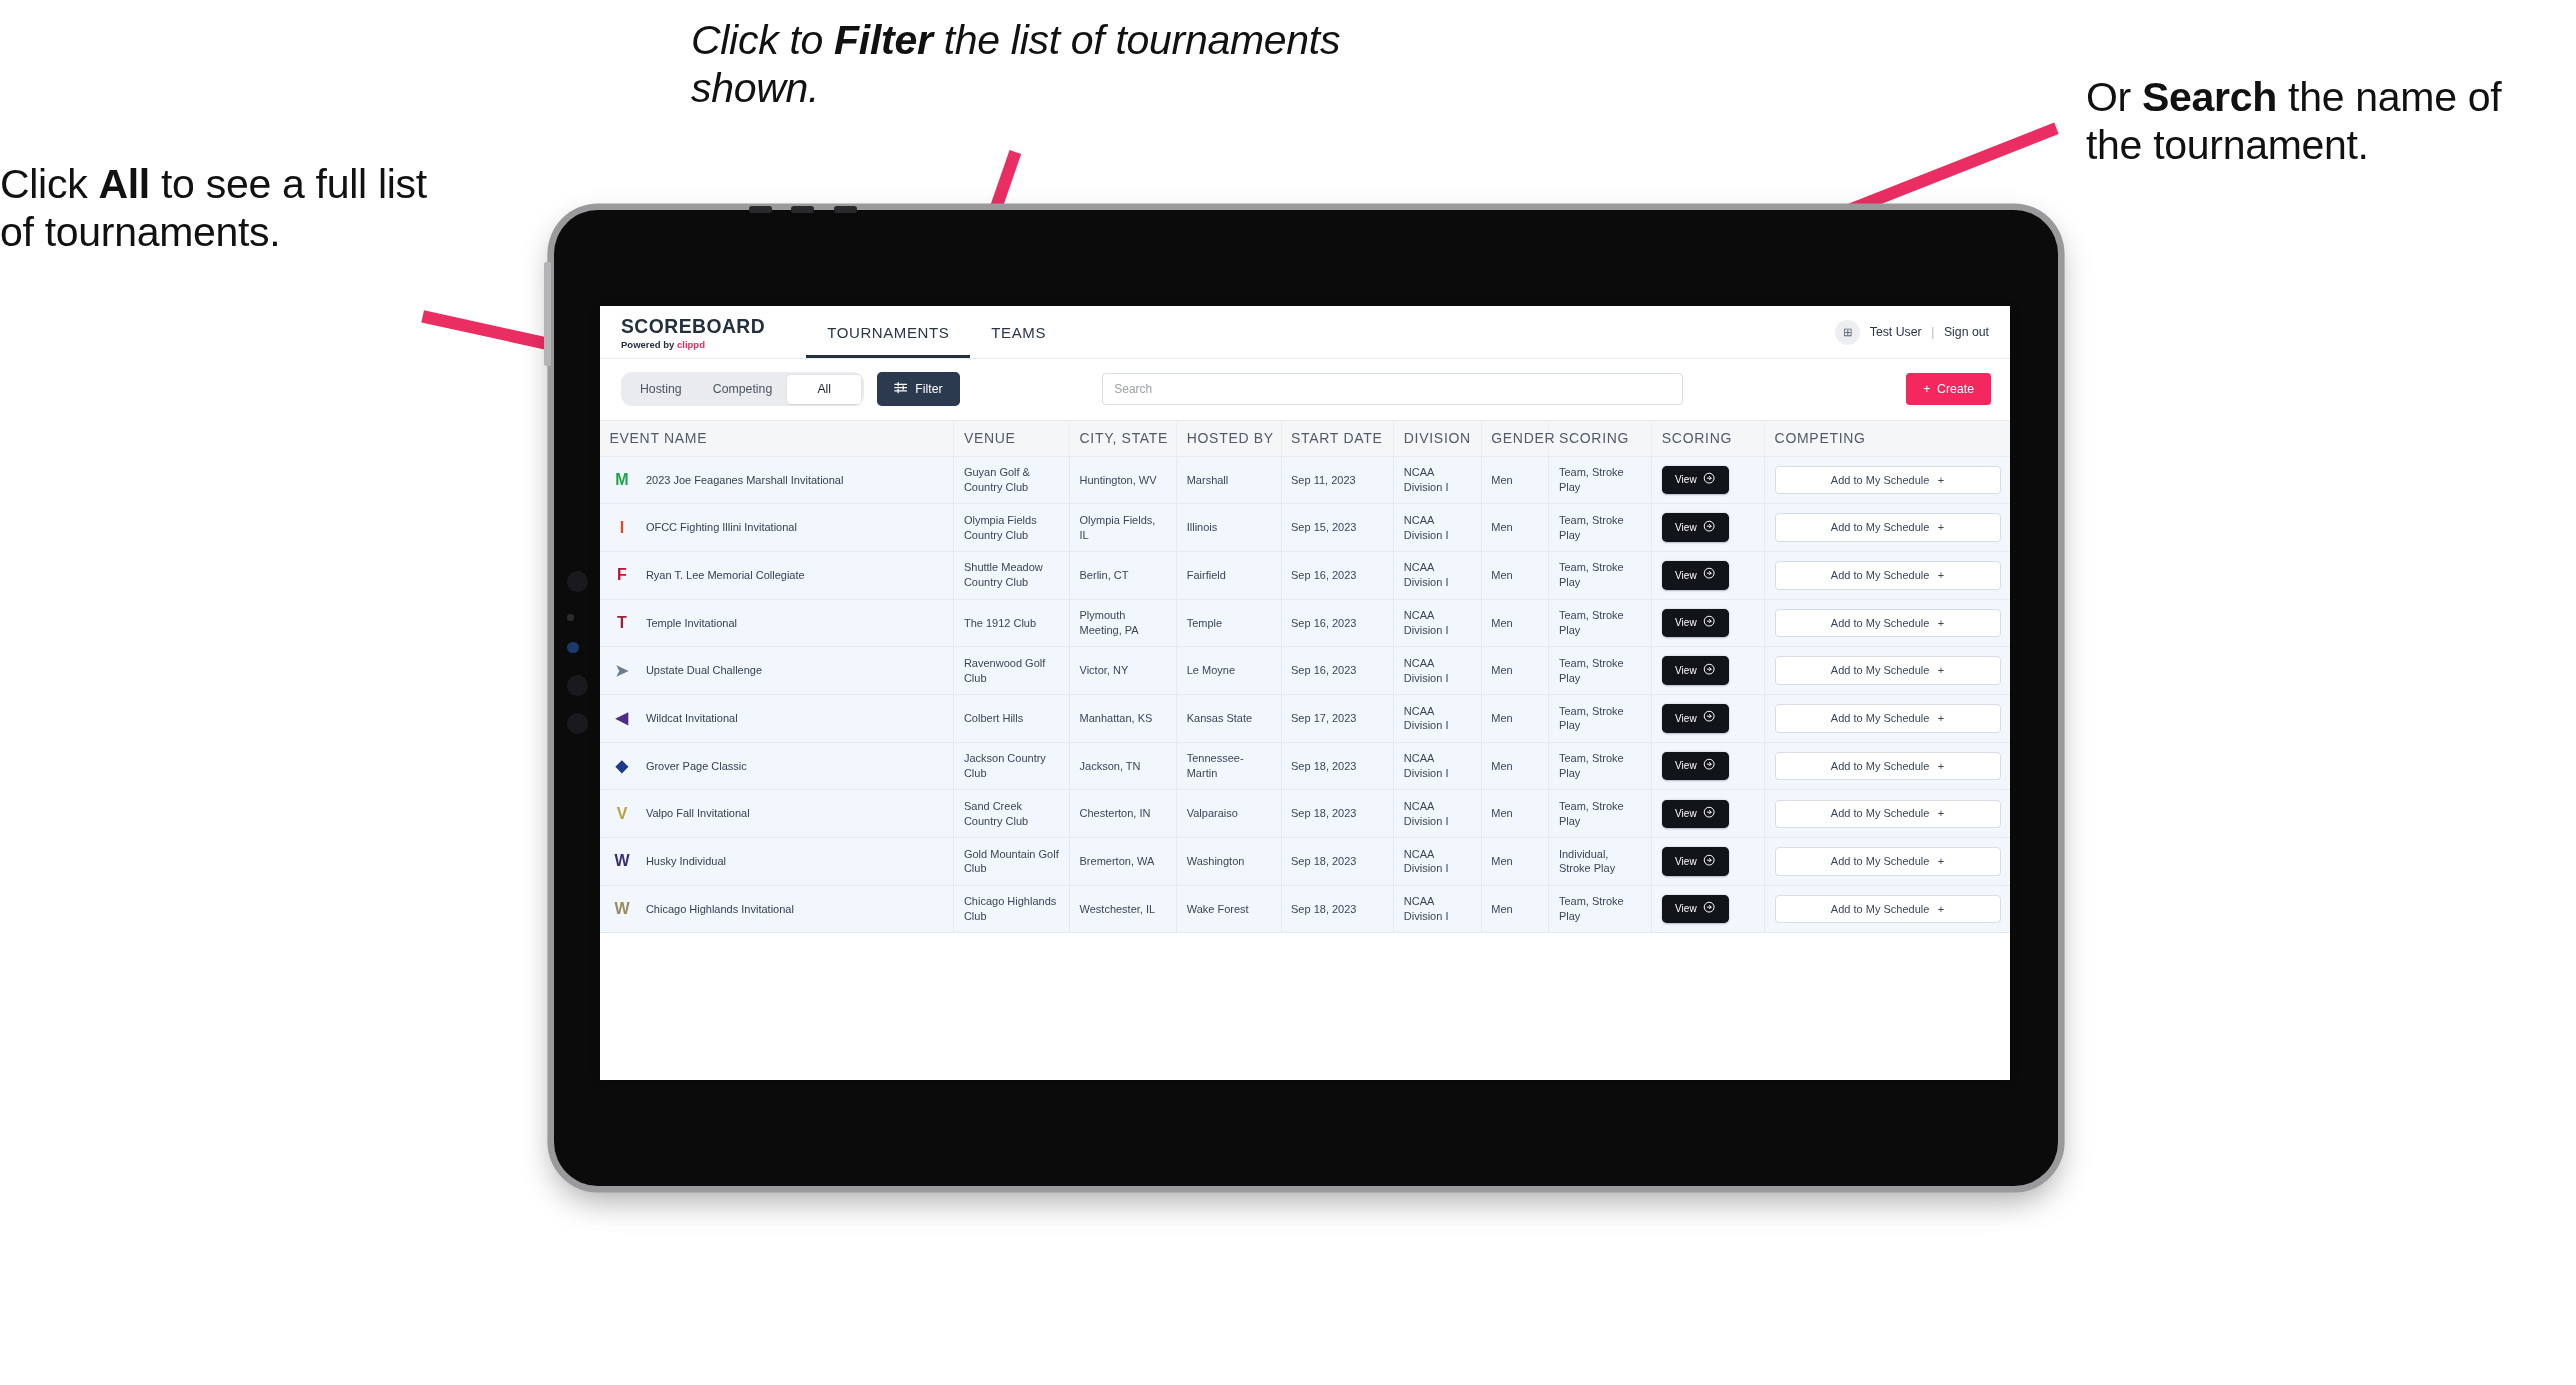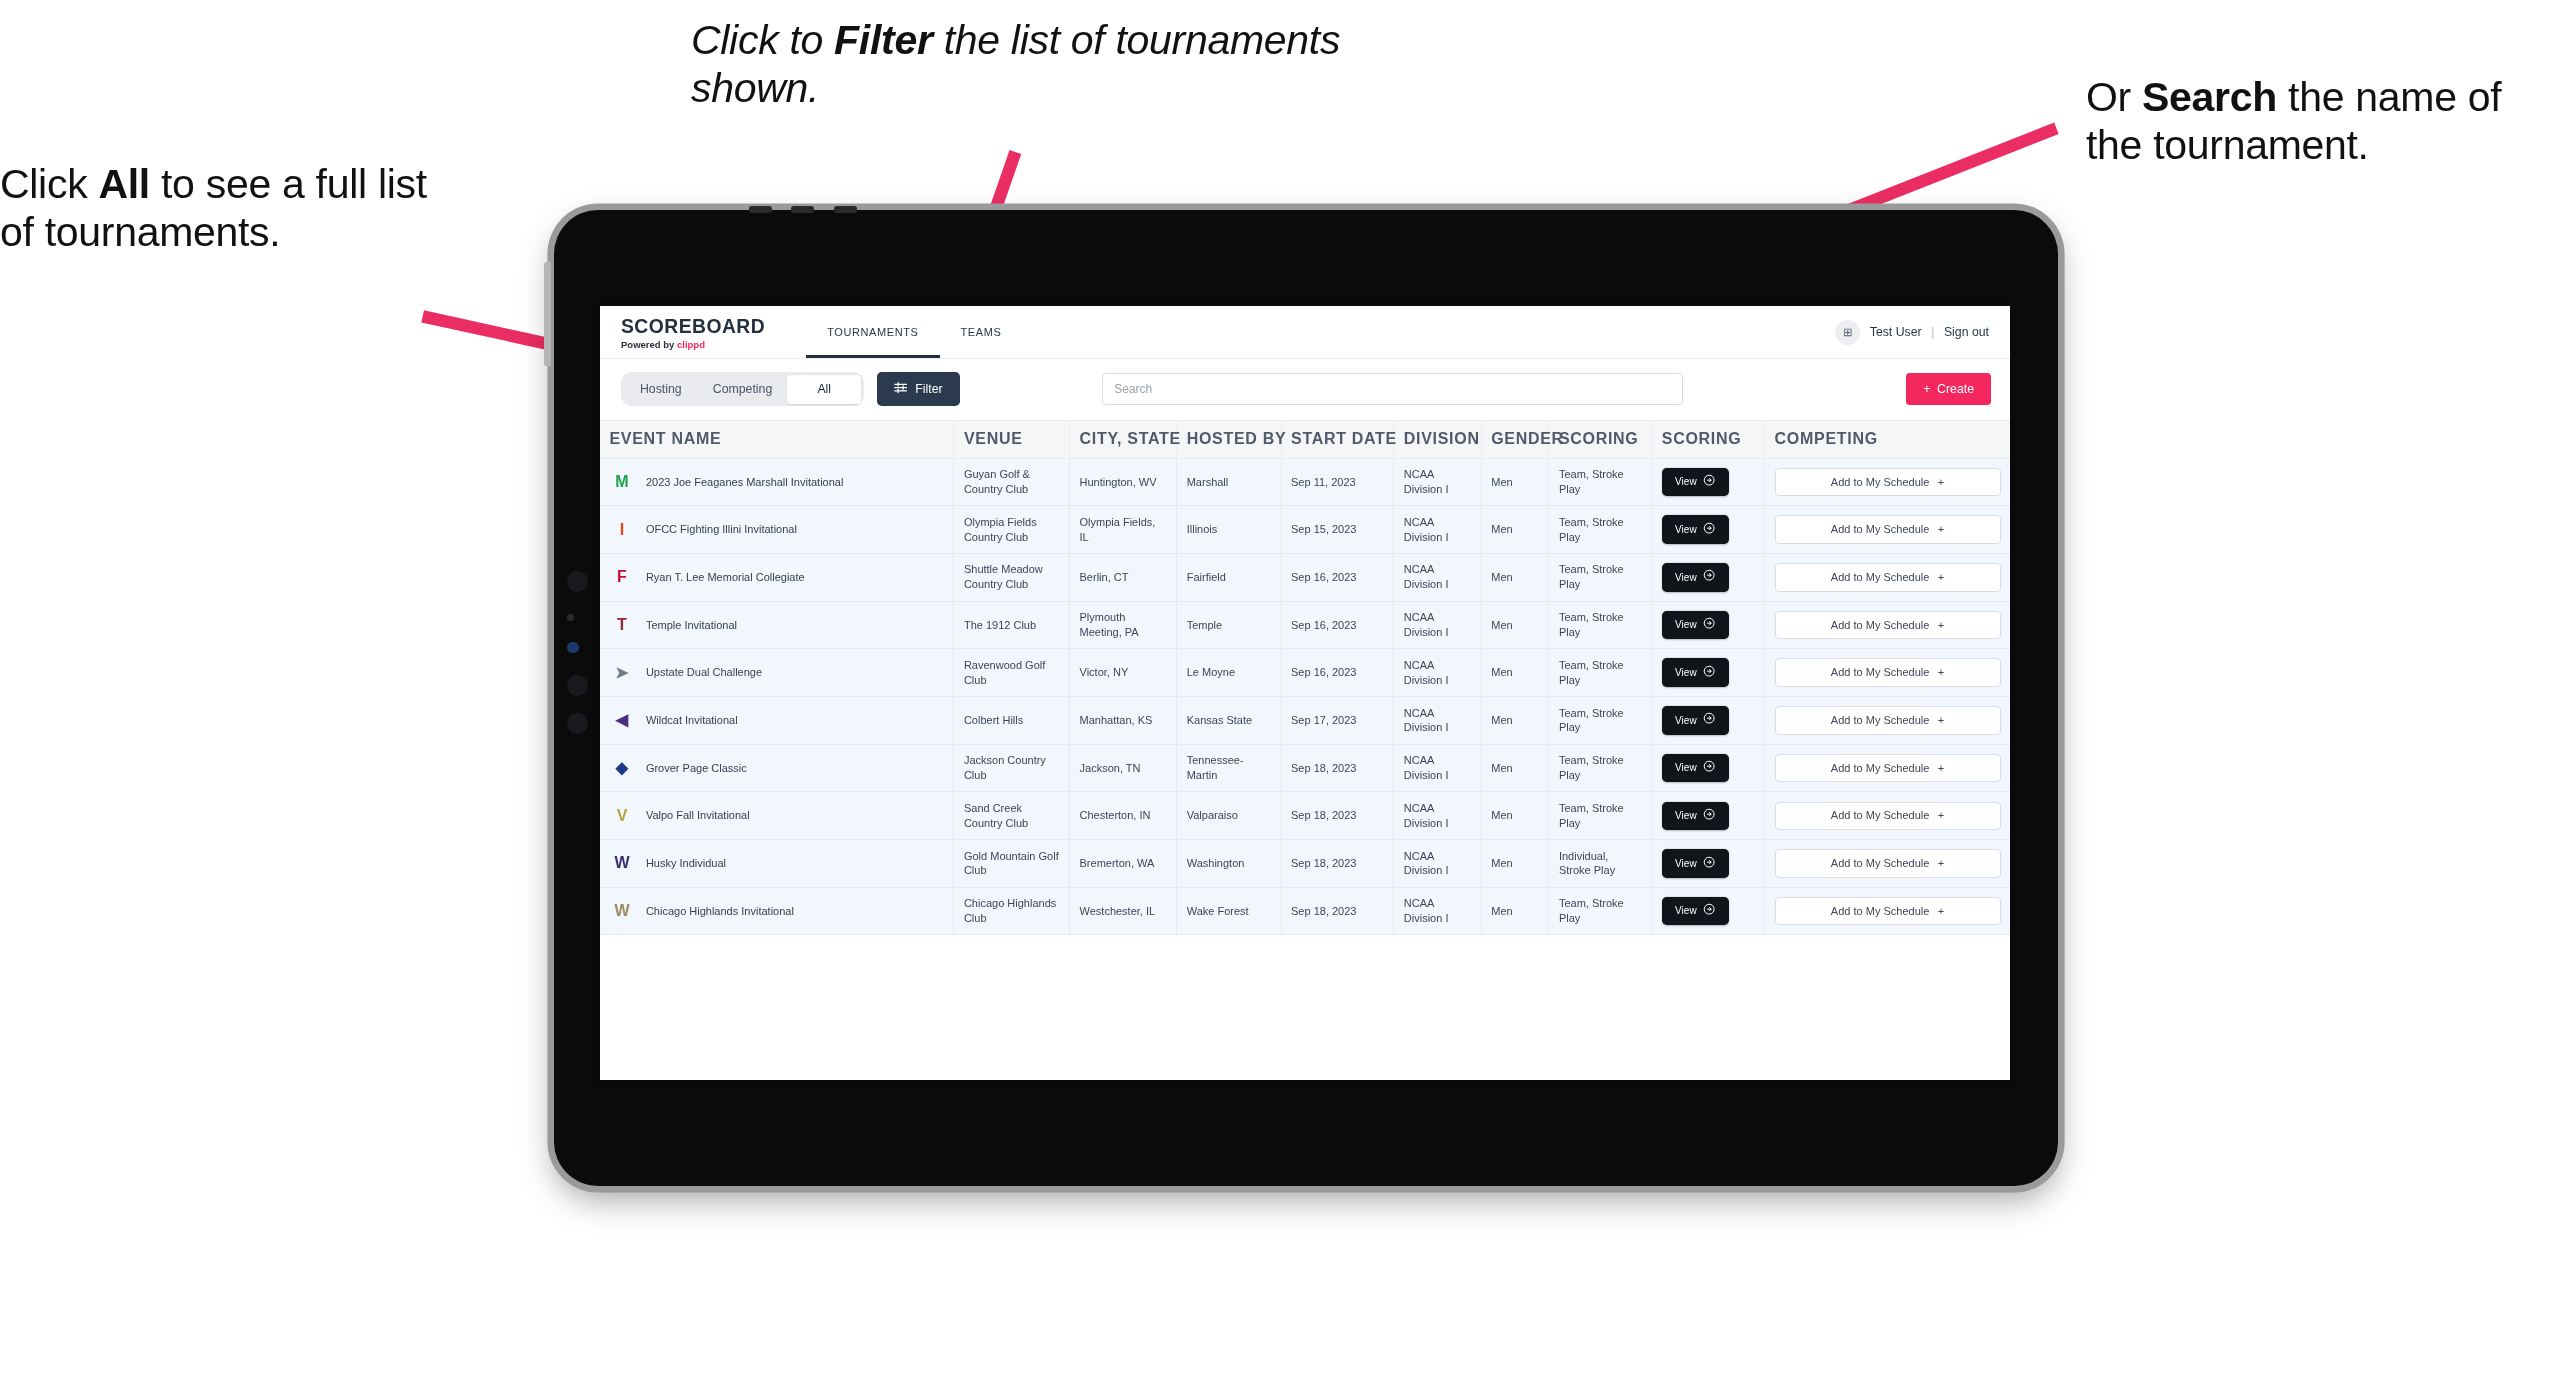--- a/index.html
+++ b/index.html
@@ -93,21 +93,21 @@
     margin-top: 0.9px;
   }
   .brand-sub .clippd { color: #f5275f; }
 
   .navtabs { display: flex; height: 100%; align-items: center; margin-left: 9.5px; }
   .navtab {
     position: relative;
     height: 100%;
     display: flex; align-items: center;
     padding: 0 21px;
-    font-size: 11px;
+    font-size: 15px;
     letter-spacing: 0.6px;
     color: #2a3647;
     cursor: pointer;
   }
   .navtab.active::after {
     content: "";
     position: absolute;
     left: 0; right: 0; bottom: 0;
     height: 2.8px;
     background: #25303f;
@@ -199,22 +199,22 @@
     border-radius: 3.8px;
     font-size: 12.3px;
     cursor: pointer;
   }
 
   
   table { border-collapse: collapse; width: 100%; table-layout: fixed; }
   thead th {
     background: #f5f6f8;
     color: #51596a;
-    font-size: 16px;
-    font-weight: 700;
+    font-size: 14px;
+    font-weight: 400;
     letter-spacing: 0.7px;
     text-align: left;
     padding: 9.5px 9.5px;
     border-top: 0.9px solid #e8eaee;
     border-bottom: 0.9px solid #e8eaee;
     border-right: 0.9px solid #eceef2;
     white-space: nowrap;
   }
   thead th:last-child { border-right: none; }
   tbody td {

